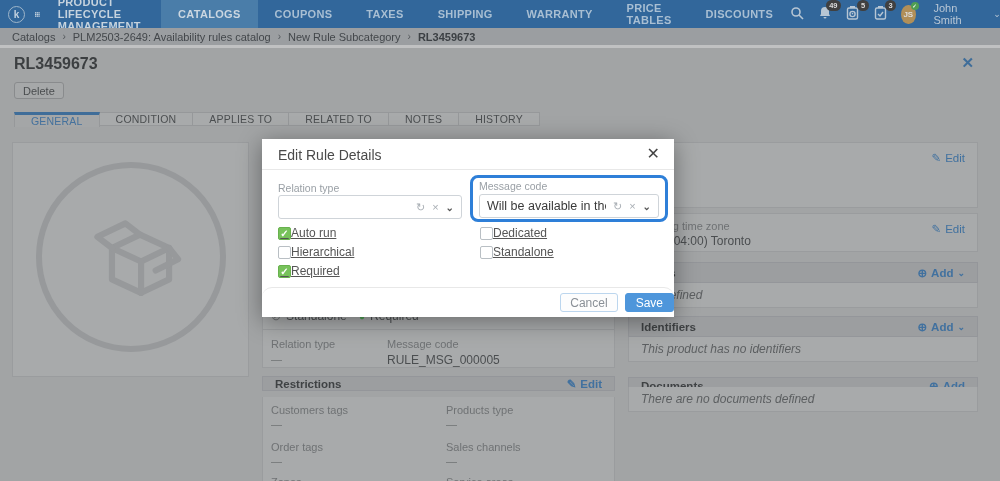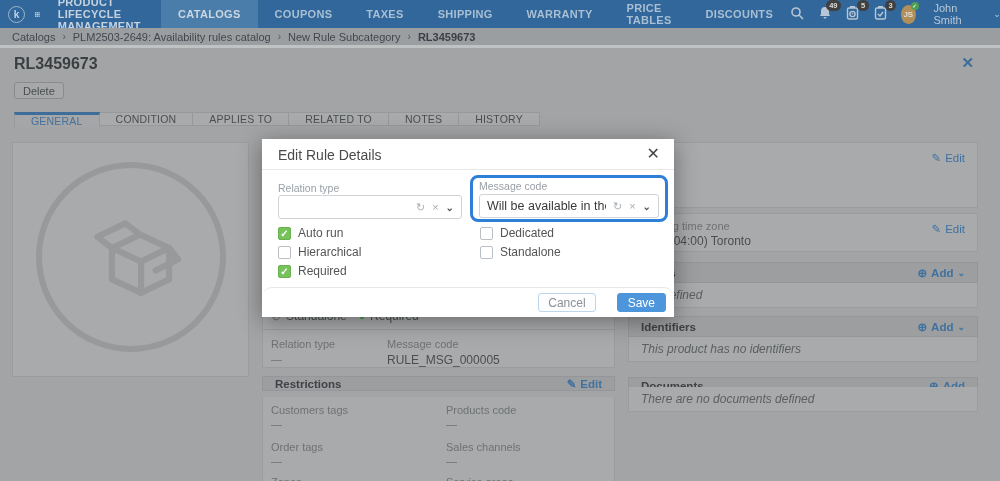--- a/index.html
+++ b/index.html
@@ -79,27 +79,27 @@
   .modal-close { position:absolute; right:14px; top:5px; font-size:16px; color:#444; cursor:pointer; }
   .modal-hr { position:absolute; left:0; top:30px; width:100%; border-top:1px solid #e8e8e8; }
   .f-label { font-size:10.5px; color:#9aa0a6; }
   .combo { display:flex; align-items:center; height:24px; background:#fff; border:1px solid #cfd4d9;
            border-radius:3px; padding:0 7px; }
   .combo .cval { flex:1; font-size:12.5px; color:#3a3a3a; white-space:nowrap; overflow:hidden; }
   .combo .ci { font-size:11px; color:#a7adb3; margin-left:7px; cursor:pointer; }
   .combo .ci.drop { color:#555; font-size:10px; font-weight:bold; }
   .focus-ring { position:absolute; left:208px; top:36px; width:198px; height:47px;
                 border:3px solid #2e7fd8; border-radius:8px; background:#fff; padding:2px 6px; }
-  .cb-row { position:absolute; display:flex; align-items:center; gap:7px; font-size:12px; color:#555; }
+  .cb-row { position:absolute; display:flex; align-items:center; font-size:12px; color:#555;text-decoration:underline; }
   .cb-box { width:13px; height:13px; border:1px solid #b9bfc4; border-radius:2px; background:#fff;
             display:flex; align-items:center; justify-content:center; cursor:pointer; }
   .cb-box.checked { background:#77c25b; border-color:#68b14e; }
   .cb-box.checked::after { content:"✓"; color:#fff; font-size:10px; font-weight:bold; }
   .modal-foot { position:absolute; left:0; top:148px; width:100%; height:30px; border-top:1px solid #e8e8e8;
-                display:flex; align-items:center; justify-content:flex-end; gap:21px; padding:0 8px;border-radius:10px; }
+                display:flex; align-items:center; justify-content:flex-end; gap:7px; padding:0 0;border-radius:10px; }
   .btn-cancel { height:19px; padding:0 9px; background:#fdfdfd; border:1px solid #bcd6ee; border-radius:3px;
                 color:#8a9097; font-size:12px; font-family:inherit; cursor:pointer; }
   .btn-save { height:19px; padding:0 10px; background:#4e96db; border:1px solid #4e96db; border-radius:3px;
               color:#fff; font-size:12px; font-family:inherit; cursor:pointer; }
   .status-item { display:inline-flex; align-items:center; gap:5px; font-size:12px; color:#4b4e50; }
 </style>
 </head>
 <body>
 
 <div id="app">
@@ -230,21 +230,21 @@
   <div class="sec-head" style="left:262px; top:376px; width:353px; height:15px;">
     <span>Restrictions</span>
     <span class="link rightpos">
       <span>✎</span>
       <span>Edit</span>
     </span>
   </div>
   <div class="card" style="left:262px; top:397px; width:353px; height:100px; border-top:none;">
     <div class="abs lbl" style="left:8px; top:7px;">Customers tags</div>
     <div class="abs lbl" style="left:8px; top:21px;">—</div>
-    <div class="abs lbl" style="left:183px; top:7px;">Products code</div>
+    <div class="abs lbl" style="left:183px; top:7px;">Products type</div>
     <div class="abs lbl" style="left:183px; top:21px;">—</div>
     <div class="abs lbl" style="left:8px; top:44px;">Order tags</div>
     <div class="abs lbl" style="left:8px; top:58px;">—</div>
     <div class="abs lbl" style="left:183px; top:44px;">Sales channels</div>
     <div class="abs lbl" style="left:183px; top:58px;">—</div>
     <div class="abs lbl" style="left:8px; top:79px;">Zones</div>
     <div class="abs lbl" style="left:183px; top:79px;">Service areas</div>
   </div>
 
   <div class="card" style="left:628px; top:142px; width:350px; height:66px;">

